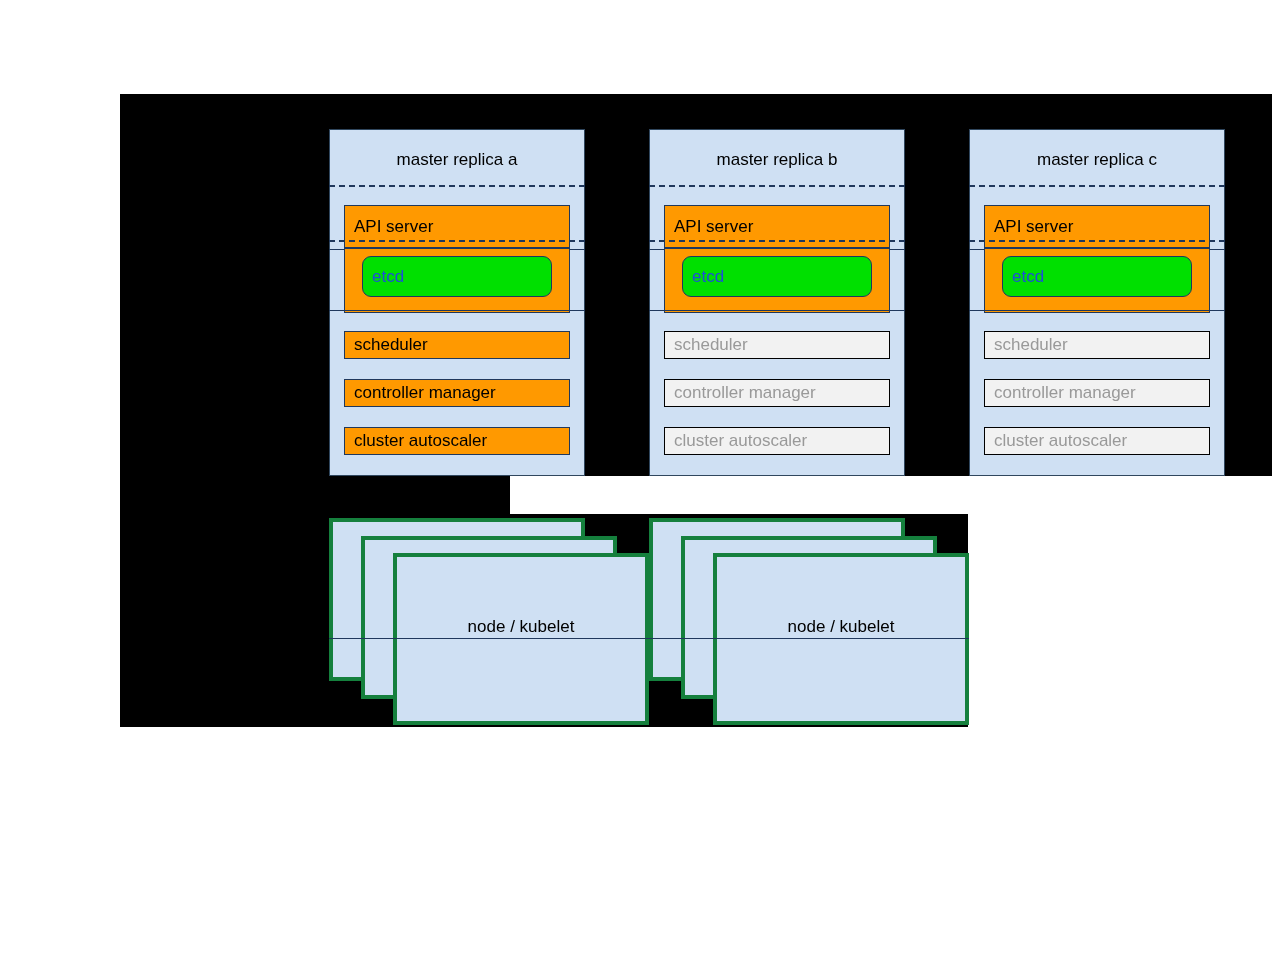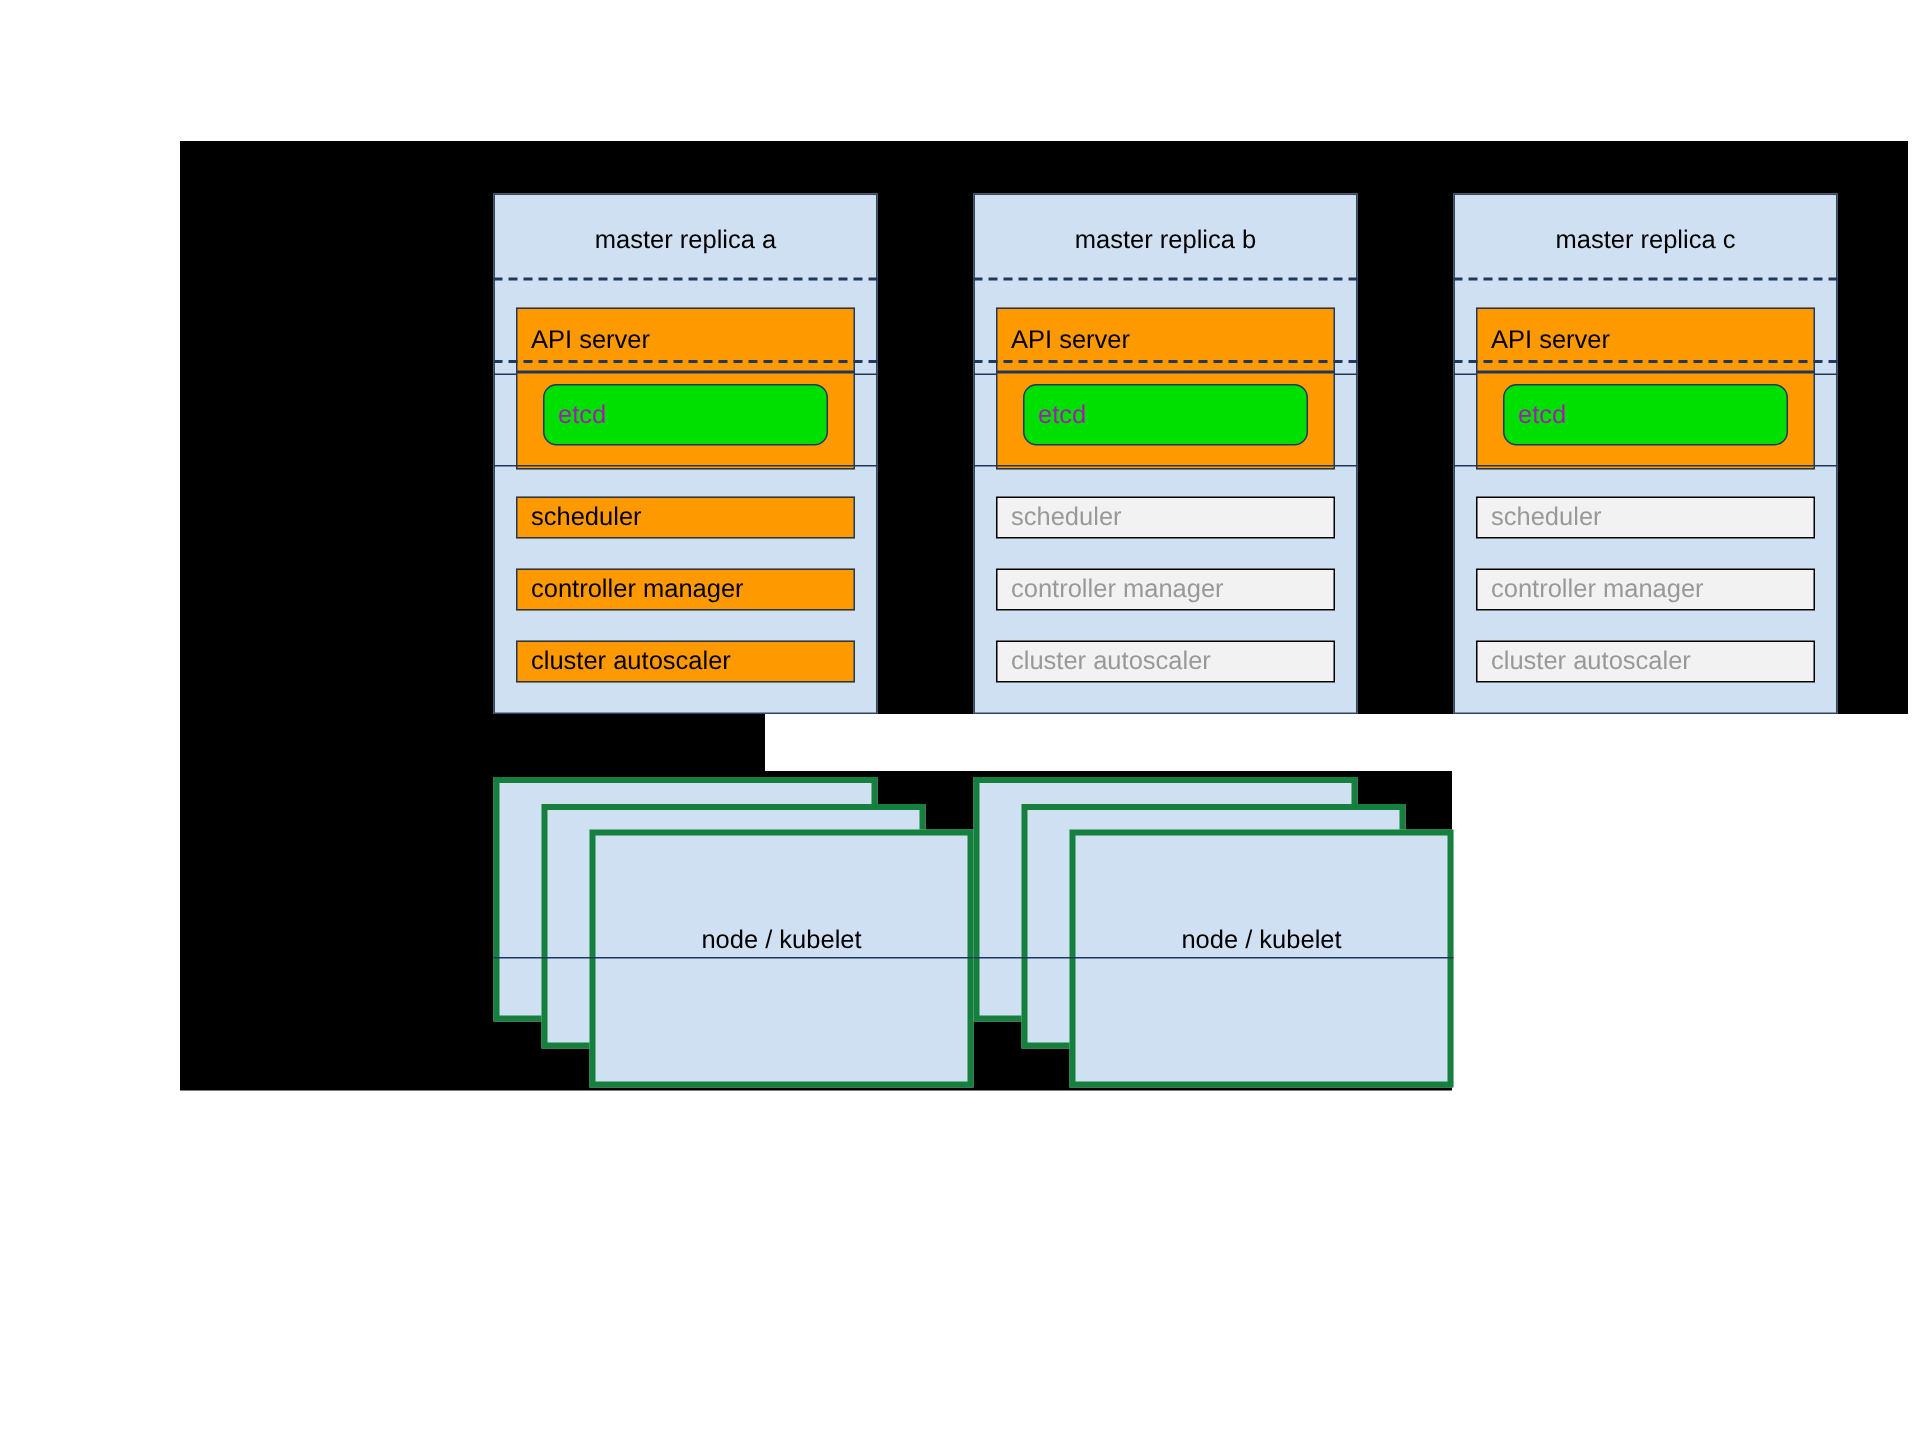--- a/index.html
+++ b/index.html
@@ -81,21 +81,21 @@
     font-size: 17px;
     color: #999999;
   }
   .etcd {
     position: absolute;
     box-sizing: border-box;
     background: #00e000;
     border: 1px solid #20385c;
     border-radius: 9px;
     font-size: 17px;
-    color: #a21caf;
+    color: #1d4ed8;
   }
   .nodebox {
     position: absolute;
     box-sizing: border-box;
     background: #cfe0f3;
     border: 4px solid #15803d;
   }
   .node-label {
     position: absolute;
     left: 0;

